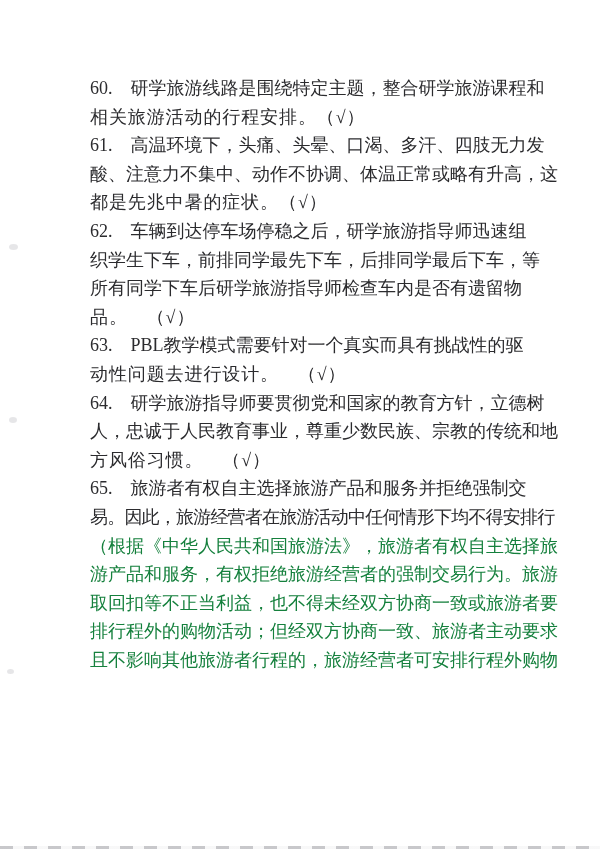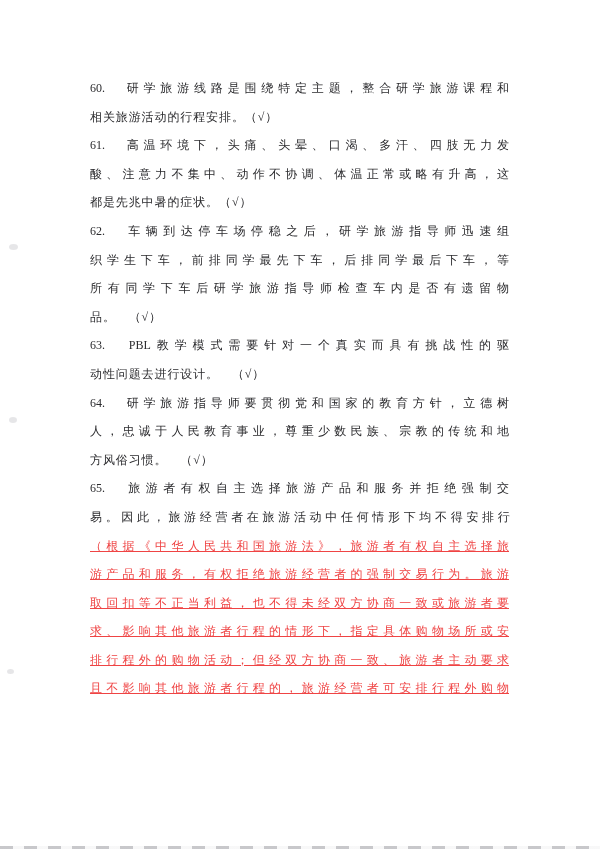--- a/index.html
+++ b/index.html
@@ -9,36 +9,36 @@
     height: 849px;
     background: #ffffff;
     overflow: hidden;
     font-family: "Liberation Serif", "DejaVu Serif", serif;
   }
   .textblock {
     position: absolute;
     left: 90px;
     top: 74px;
     width: 419px;
-    font-size: 12px;
+    font-size: 18px;
     line-height: 28.6px;
     color: #2b2b2e;
   }
   .ln {
     text-align: justify;
     text-align-last: justify;
     white-space: nowrap;
   }
   .ln.last {
     text-align: left;
     text-align-last: auto;
     letter-spacing: 0.9px;
   }
   .ln.tight { letter-spacing: -0.8px; }
-  .ln.red { color: #ef4444; text-decoration: underline; }
+  .ln.red { color: #15803d; }
   .smudge {
     position: absolute;
     background: rgba(140, 140, 148, 0.22);
     border-radius: 50%;
   }
   .page-bottom-edge {
     position: absolute;
     left: 0; right: 0; bottom: 0;
     height: 3px;
     background: repeating-linear-gradient(90deg,
@@ -71,21 +71,20 @@
     <div class="ln">64.　研学旅游指导师要贯彻党和国家的教育方针，立德树</div>
     <div class="ln">人，忠诚于人民教育事业，尊重少数民族、宗教的传统和地</div>
     <div class="ln last">方风俗习惯。　（√）</div>
 
     <div class="ln">65.　旅游者有权自主选择旅游产品和服务并拒绝强制交</div>
     <div class="ln tight">易。因此，旅游经营者在旅游活动中任何情形下均不得安排行</div>
 
     <div class="ln red">（根据《中华人民共和国旅游法》，旅游者有权自主选择旅</div>
     <div class="ln red">游产品和服务，有权拒绝旅游经营者的强制交易行为。旅游</div>
     <div class="ln red">取回扣等不正当利益，也不得未经双方协商一致或旅游者要</div>
-    <div class="ln red">求、影响其他旅游者行程的情形下，指定具体购物场所或安</div>
     <div class="ln red">排行程外的购物活动；但经双方协商一致、旅游者主动要求</div>
     <div class="ln red">且不影响其他旅游者行程的，旅游经营者可安排行程外购物</div>
 
   </div>
 
   <div class="smudge" style="left:9px; top:244px; width:9px; height:6px;"></div>
   <div class="smudge" style="left:9px; top:417px; width:8px; height:6px;"></div>
   <div class="smudge" style="left:7px; top:669px; width:7px; height:5px;"></div>
 
   <div class="page-bottom-edge"></div>

